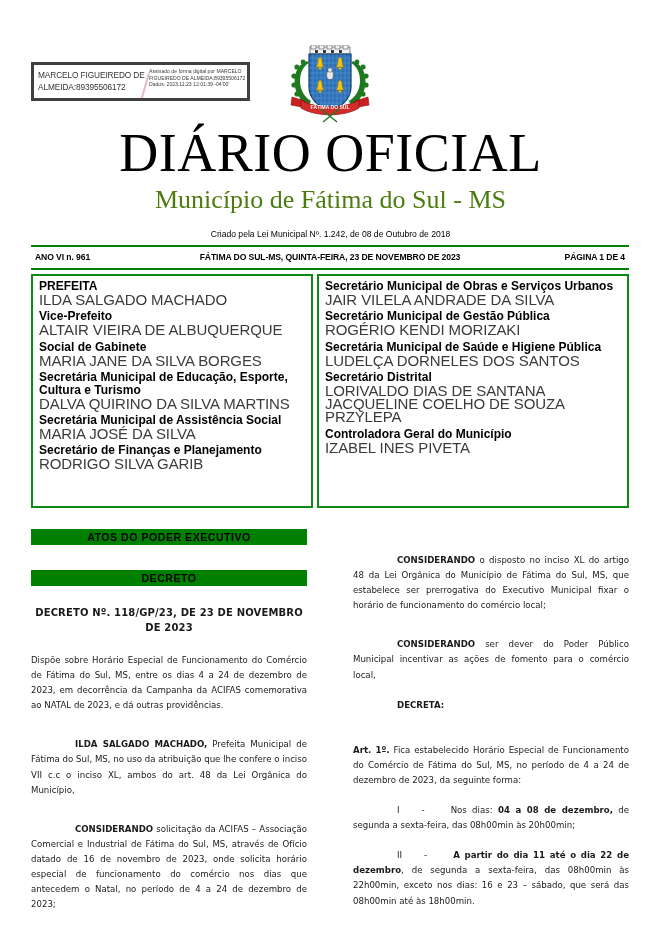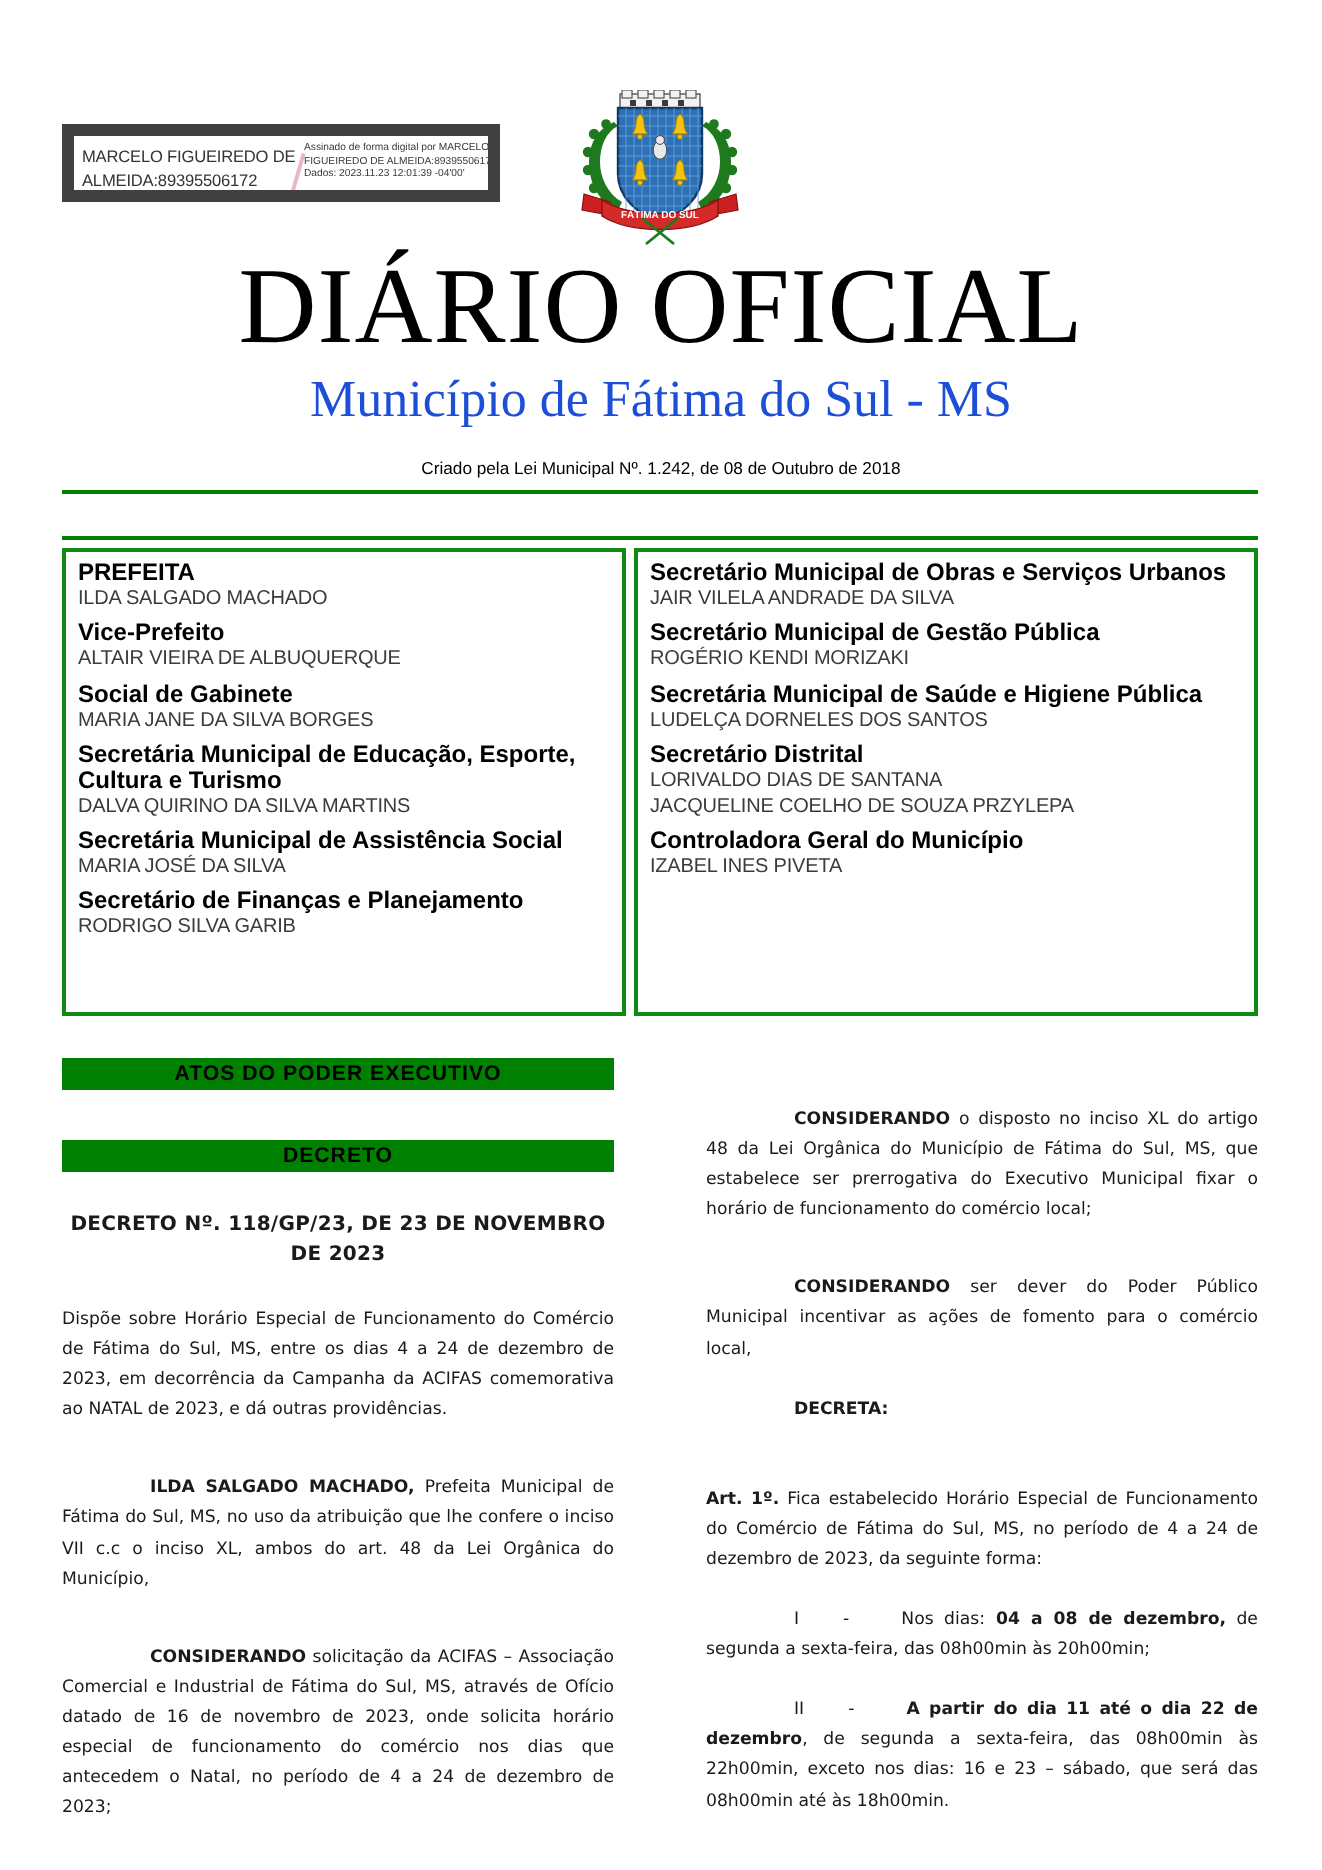--- a/index.html
+++ b/index.html
@@ -22,21 +22,21 @@
     height: 935px;
   }
 
   
   .sig-box {
     position: absolute;
     left: 31px;
     top: 62px;
     width: 219px;
     height: 39px;
-    border: 6px solid #404040;
+    border: 3px solid #404040;
     box-sizing: border-box;
     background: #fff;
     overflow: hidden;
   }
   .sig-name {
     position: absolute;
     left: 4px;
     top: 5px;
     width: 112px;
     font-size: 8.3px;
@@ -89,21 +89,21 @@
     line-height: 58px;
     letter-spacing: 0.5px;
     color: #000;
     white-space: nowrap;
   }
   .do-sub {
     font-family: "Liberation Serif", serif;
     font-size: 26px;
     line-height: 32px;
     margin-top: 2px;
-    color: #1d4ed8;
+    color: #4d7c0f;
   }
   .do-law {
     font-family: "Liberation Sans", sans-serif;
     font-size: 8.6px;
     line-height: 12px;
     margin-top: 12px;
     color: #000;
   }
 
   
@@ -157,21 +157,21 @@
   .offbox-right { left: 317px; width: 312px; }
   .off-role {
     font-size: 12px;
     line-height: 13.0px;
     font-weight: bold;
     color: #000;
     margin-top: 4px;
   }
   .off-role.first { margin-top: 0; }
   .off-name {
-    font-size: 10px;
+    font-size: 15px;
     line-height: 13.3px;
     font-weight: normal;
     color: #3b3b3b;
     letter-spacing: -0.1px;
   }
 
   
   .banner {
     position: absolute;
     background: #008000;
@@ -301,20 +301,25 @@
     </svg>
   </div>
 
   <div class="masthead">
     <div class="do-title">DIÁRIO OFICIAL</div>
     <div class="do-sub">Município de Fátima do Sul - MS</div>
     <div class="do-law">Criado pela Lei Municipal Nº. 1.242, de 08 de Outubro de 2018</div>
   </div>
 
   <div class="rule-top"></div>
+  <div class="infobar">
+    <span class="ib-left">ANO VI n. 961</span>
+    <span class="ib-center">FÁTIMA DO SUL-MS, QUINTA-FEIRA, 23 DE NOVEMBRO DE 2023</span>
+    <span class="ib-right">PÁGINA 1 DE 4</span>
+  </div>
   <div class="rule-bot"></div>
 
   <div class="offbox offbox-left">
     <div class="off-role first">PREFEITA</div>
     <div class="off-name">ILDA SALGADO MACHADO</div>
     <div class="off-role">Vice-Prefeito</div>
     <div class="off-name">ALTAIR VIEIRA DE ALBUQUERQUE</div>
     <div class="off-role">Social de Gabinete</div>
     <div class="off-name">MARIA JANE DA SILVA BORGES</div>
     <div class="off-role">Secretária Municipal de Educação, Esporte, Cultura e Turismo</div>

